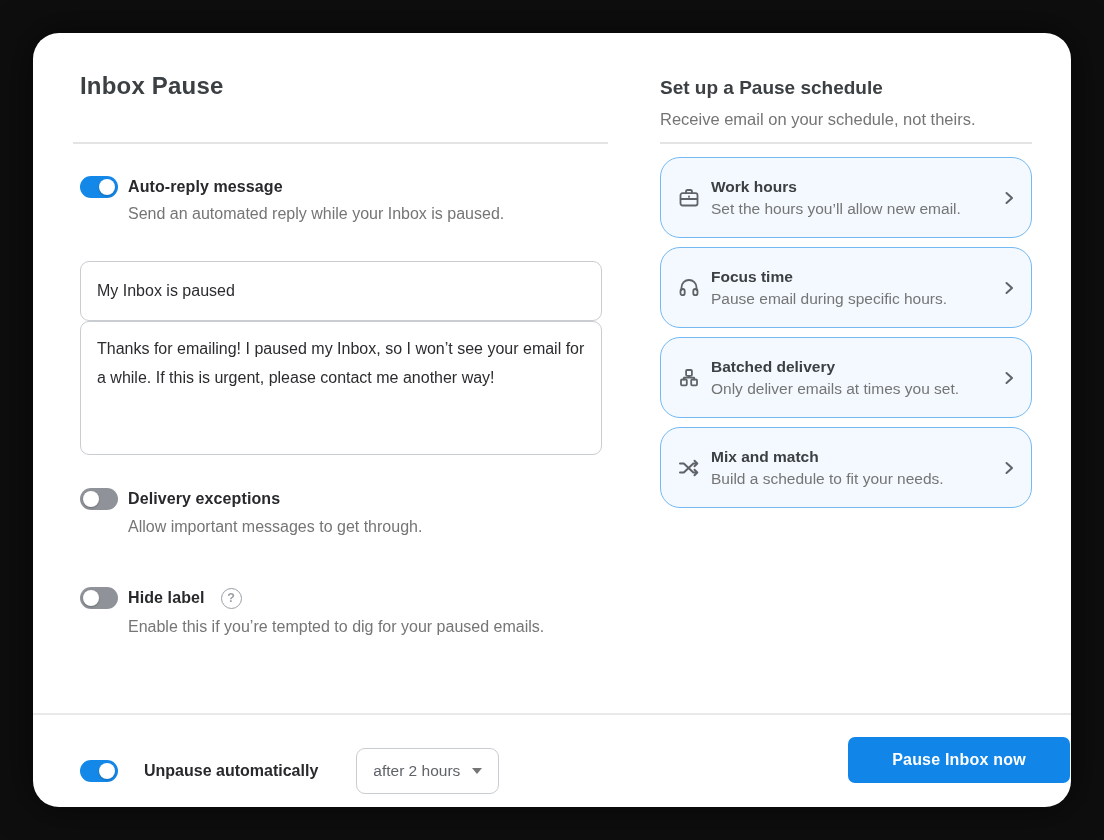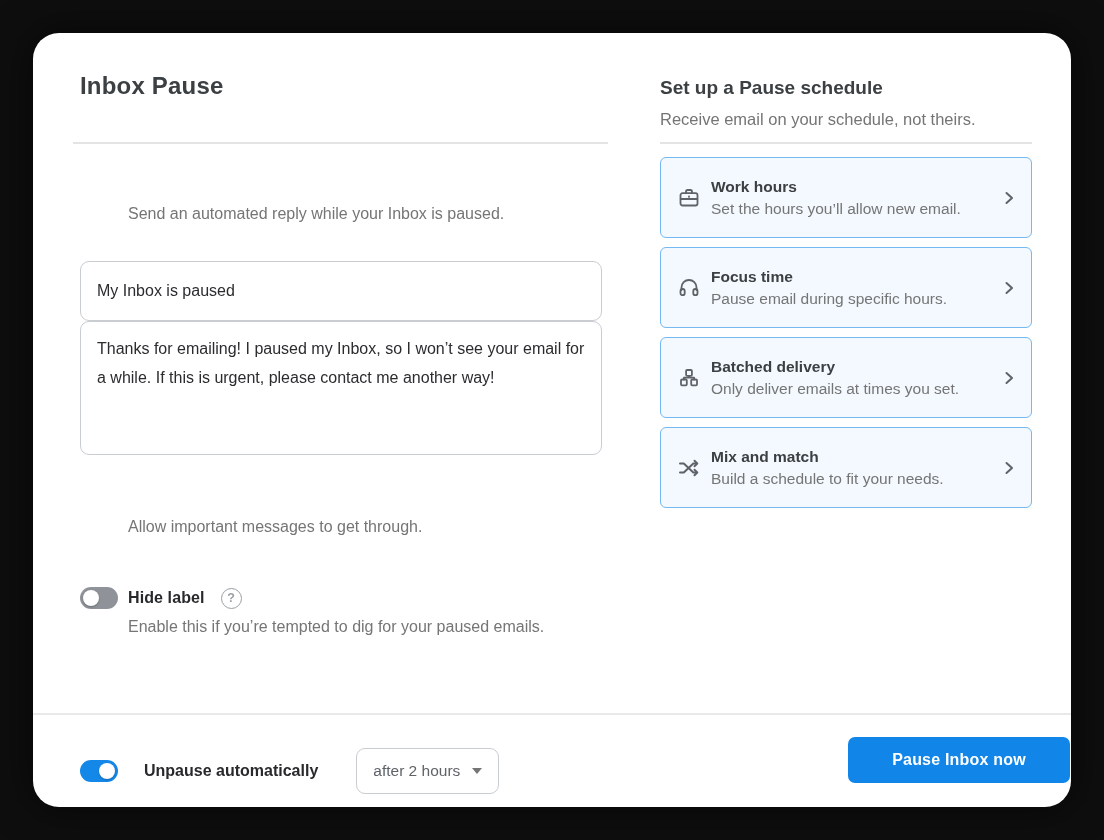--- a/index.html
+++ b/index.html
@@ -82,21 +82,21 @@
     font-size: 12.5px; font-weight: bold;
     display: flex; align-items: center; justify-content: center;
     margin-left: 6px; cursor: pointer;
   }
 
   
   .sched-card {
     left: 627px; width: 372px; height: 81px;
     background: #f3f9fe;
     border: 1.5px solid #74b9f2;
-    border-radius: 6px;
+    border-radius: 20px;
     display: flex; align-items: center;
     padding: 0 14px 0 16px;
     cursor: pointer;
   }
   .sched-icon { flex: 0 0 24px; height: 24px; margin-right: 10px; }
   .sched-text { flex: 1 1 auto; min-width: 0; }
   .sched-title { font-size: 15.5px; font-weight: 700; color: #3c4043; margin-bottom: 4px; }
   .sched-desc  { font-size: 15.5px; color: #757575; }
   .chevron { flex: 0 0 auto; margin-left: 6px; }
 
@@ -128,26 +128,38 @@
   svg.icon-stroke { stroke: #5f6368; fill: none; stroke-width: 1.8; stroke-linecap: round; stroke-linejoin: round; }
 </style>
 </head>
 <body>
 
 <div class="card">
 
   <div class="abs page-title">Inbox Pause</div>
   <div class="abs divider divider-left"></div>
 
+  <div class="abs toggle-row" style="left:47px; top:143px;">
+    <div class="toggle on">
+        <div class="knob"></div>
+      </div>
+    <div class="toggle-label">Auto-reply message</div>
+  </div>
   <div class="abs row-desc" style="left:95px; top:172px;">Send an automated reply while your Inbox is paused.</div>
 
   <input class="abs subject-input" type="text" value="My Inbox is paused" style="">
 
   <textarea class="abs message-textarea" style="">Thanks for emailing! I paused my Inbox, so I won’t see your email for a while. If this is urgent, please contact me another way!</textarea>
 
+  <div class="abs toggle-row" style="left:47px; top:455px;">
+    <div class="toggle off">
+        <div class="knob"></div>
+      </div>
+    <div class="toggle-label">Delivery exceptions</div>
+  </div>
   <div class="abs row-desc" style="left:95px; top:485px;">Allow important messages to get through.</div>
 
   <div class="abs toggle-row" style="left:47px; top:554px;">
     <div class="toggle off">
         <div class="knob"></div>
       </div>
     <div class="toggle-label">Hide label</div>
     <div class="help-icon">?</div>
   </div>
   <div class="abs row-desc" style="left:95px; top:585px;">Enable this if you’re tempted to dig for your paused emails.</div>

